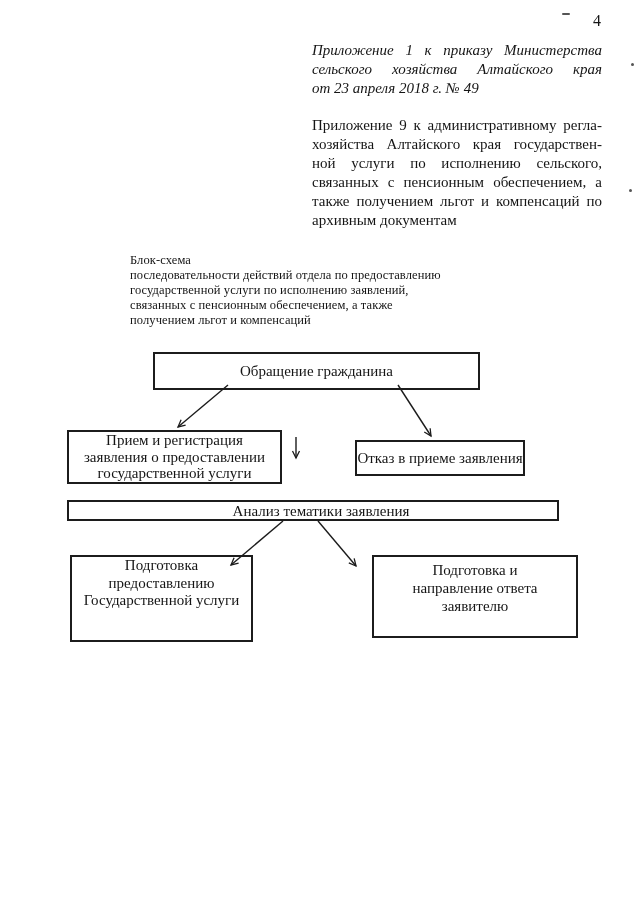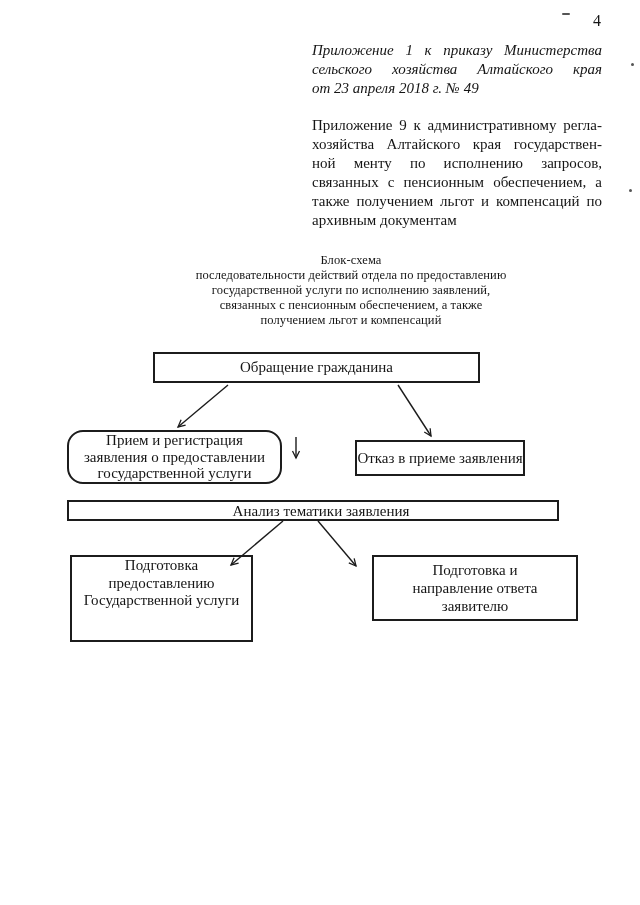--- a/index.html
+++ b/index.html
@@ -14,36 +14,36 @@
   .page-num{left:593px;top:12px;font-size:16px;}
 
   
   .refcol{left:312px;width:290px;font-size:15px;line-height:19px;}
   .annex1{top:41px;font-style:italic;}
   .annex4{top:116px;}
   .jline{text-align:justify;text-align-last:justify;white-space:nowrap;}
   .lline{text-align:left;}
 
   
-  .schema-title{left:130px;top:253px;width:442px;text-align:center;
+  .schema-title{left:130px;top:253px;width:442px;
     font-size:12.5px;line-height:15px;letter-spacing:.1px;}
 
   
   .node{
     position:absolute;box-sizing:border-box;
     border:2px solid #1c1c1c;background:#fff;
     display:flex;flex-direction:column;align-items:center;justify-content:center;
     font-size:15px;text-align:center;
   }
-  .n-citizen {left:153px;top:352px;width:327px;height:31px;}
-  .n-reception{left:67px; top:430px;width:215px;height:54px;line-height:16.5px;border-radius:16px;}
+  .n-citizen {left:153px;top:352px;width:327px;height:38px;}
+  .n-reception{left:67px; top:430px;width:215px;height:54px;line-height:16.5px;}
   .n-refusal {left:355px;top:440px;width:170px;height:36px;}
   .n-analysis{left:67px; top:500px;width:492px;height:21px;line-height:16px;padding-left:16px;}
   .n-notice  {left:70px; top:555px;width:183px;height:87px;justify-content:flex-start;padding-top:0;line-height:17.5px;}
-  .n-response{left:372px;top:555px;width:206px;height:66px;justify-content:flex-start;padding-top:4px;line-height:18px;}
+  .n-response{left:372px;top:555px;width:206px;height:83px;justify-content:flex-start;padding-top:4px;line-height:18px;}
 
   
   .arrows{left:0;top:0;width:640px;height:905px;pointer-events:none;}
 
   
   .speck{background:#555;border-radius:50%;}
   .s1{left:562px;top:13px;width:8px;height:2px;border-radius:1px;}
   .s2{left:631px;top:63px;width:3px;height:3px;}
   .s3{left:629px;top:189px;width:3px;height:3px;}
 </style>
@@ -58,21 +58,21 @@
 
 <div class="abs refcol annex1">
   <div class="jline">Приложение 1 к приказу Министерства</div>
   <div class="jline">сельского хозяйства Алтайского края</div>
   <div class="lline">от 23 апреля 2018 г. № 49</div>
 </div>
 
 <div class="abs refcol annex4">
   <div class="jline">Приложение 9 к административному регла-</div>
   <div class="jline">хозяйства Алтайского края государствен-</div>
-  <div class="jline">ной менту по исполнению запросов,</div>
+  <div class="jline">ной услуги по исполнению сельского,</div>
   <div class="jline">связанных с пенсионным обеспечением, а</div>
   <div class="jline">также получением льгот и компенсаций по</div>
   <div class="lline">архивным документам</div>
 </div>
 
 <div class="abs schema-title">
   <div>Блок-схема</div>
   <div>последовательности действий отдела по предоставлению</div>
   <div>государственной услуги по исполнению заявлений,</div>
   <div>связанных с пенсионным обеспечением, а также</div>

